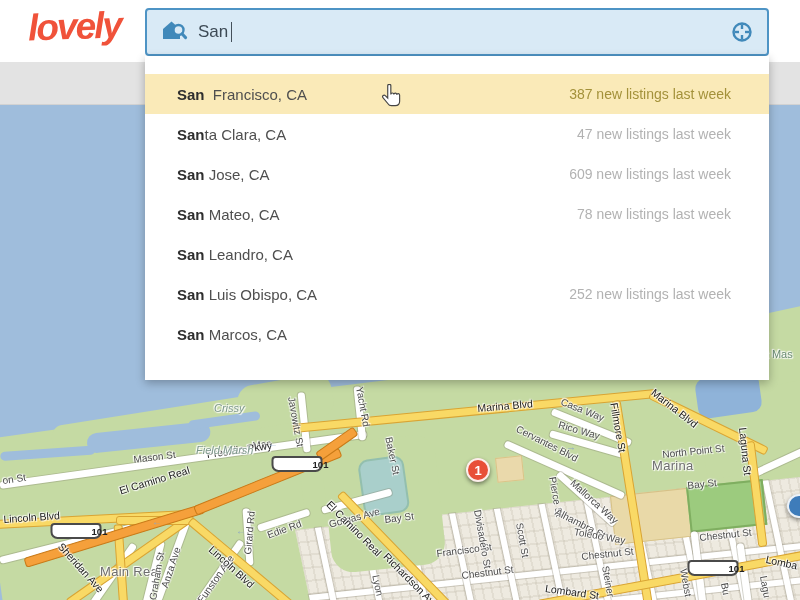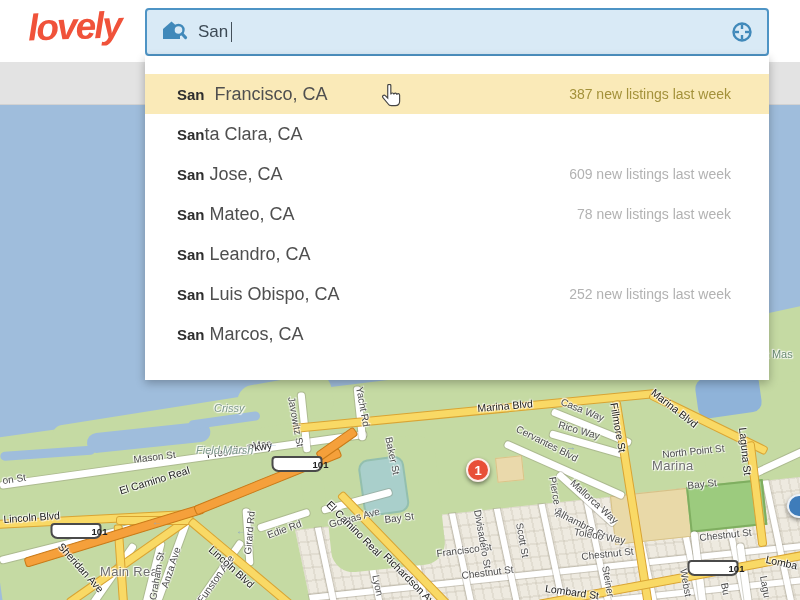--- a/index.html
+++ b/index.html
@@ -19,21 +19,21 @@
 
   
   #graybar{position:absolute;left:0;top:62px;width:800px;height:43px;background:#e3e3e3;
            border-bottom:1px solid #d2d2d2;z-index:5;}
 
   
   #panel{position:absolute;left:145px;top:56px;width:624px;height:324px;background:#fff;
          box-shadow:0 3px 9px rgba(0,0,0,.28);z-index:50;padding-top:18px;}
   .drow{height:40px;display:flex;align-items:center;padding:0 38px 0 32px;cursor:pointer;}
   .drow .b{font-weight:bold;color:#2e2e2e;font-size:15px;white-space:pre;}
-  .drow .rest{color:#4f4f4f;font-size:18px;white-space:pre;}
+  .drow .rest{color:#4f4f4f;font-size:15px;white-space:pre;}
   .drow .meta{margin-left:auto;font-size:14px;color:#b2b2b2;}
   .drow.hl{background:#faeab8;}
   .drow.hl .meta{color:#a3913a;}
   #cursor-pointer{position:absolute;left:236px;top:28px;z-index:60;pointer-events:none;}
 
   
   #map{position:absolute;left:0;top:105px;width:800px;height:495px;overflow:hidden;z-index:1;
        background:#9fbddc;}
   #map *{position:absolute;}
   .green{background:#c5daa3;}
@@ -234,20 +234,21 @@
   <div id="panel">
     <div id="suggestion-list">
         <div class="drow hl">
           <span class="b">San</span>
           <span class="rest">  Francisco, CA</span>
           <span class="meta">387 new listings last week</span>
         </div>
         <div class="drow">
           <span class="b">San</span>
           <span class="rest">ta Clara, CA</span>
+          <span class="meta">47 new listings last week</span>
         </div>
         <div class="drow">
           <span class="b">San</span>
           <span class="rest"> Jose, CA</span>
           <span class="meta">609 new listings last week</span>
         </div>
         <div class="drow">
           <span class="b">San</span>
           <span class="rest"> Mateo, CA</span>
           <span class="meta">78 new listings last week</span>

